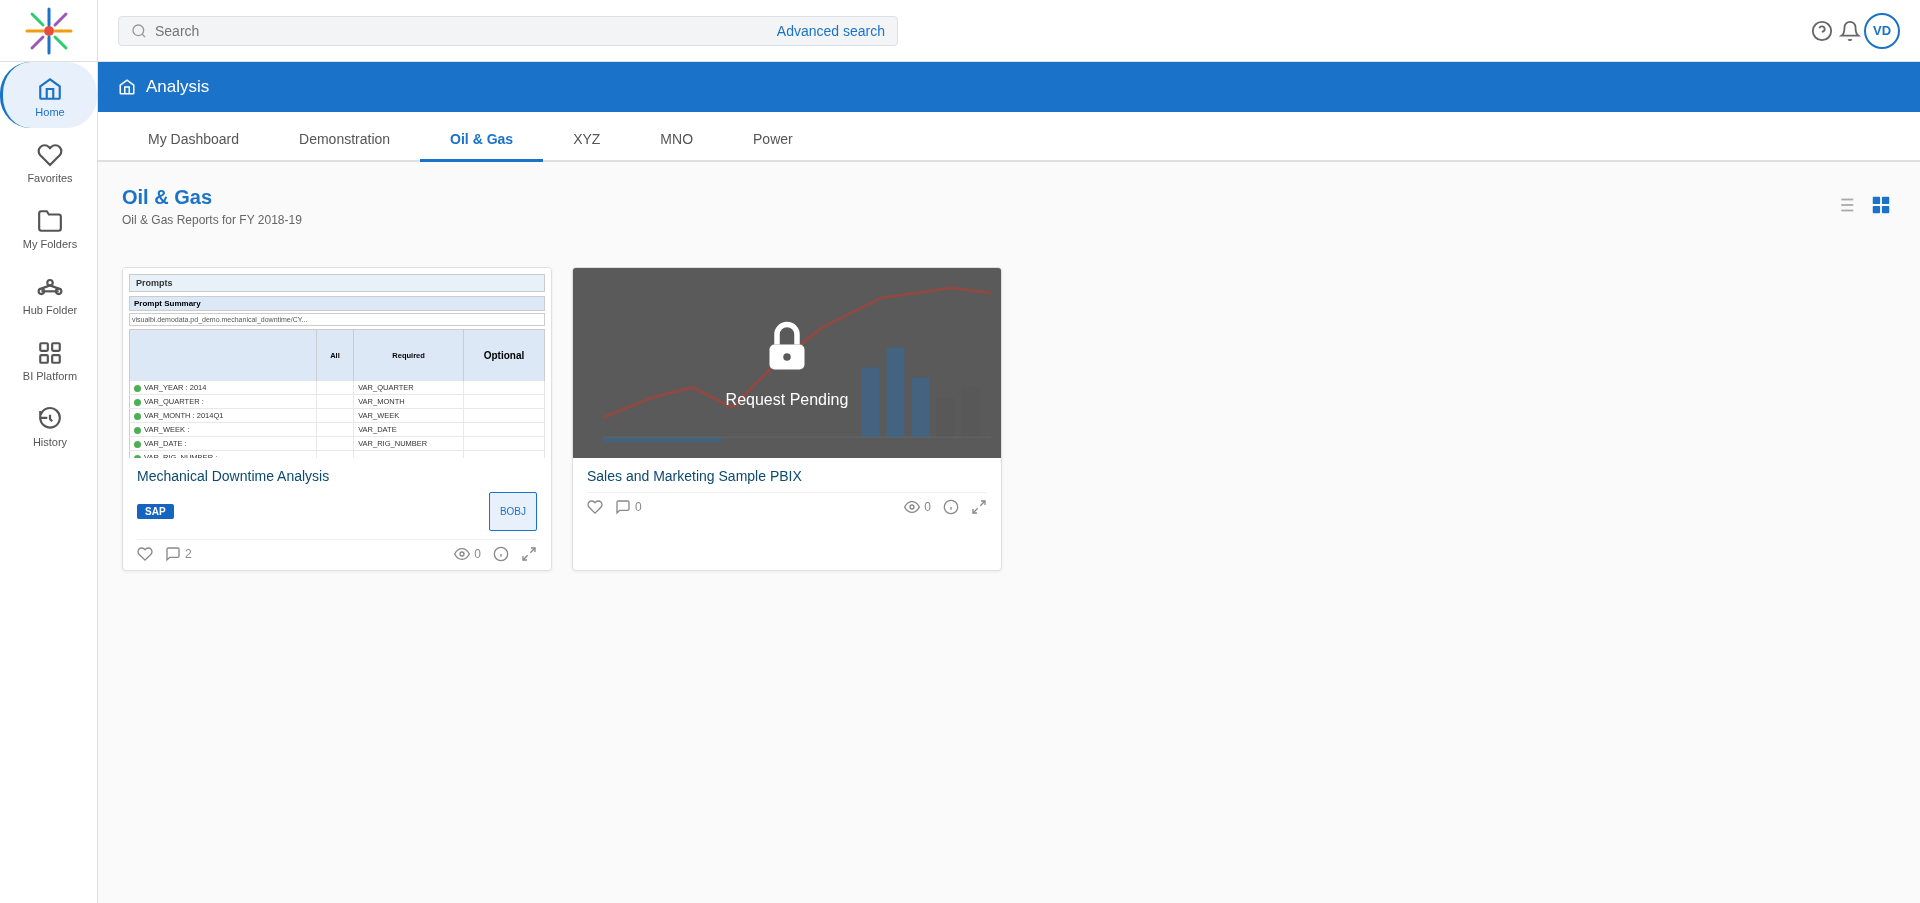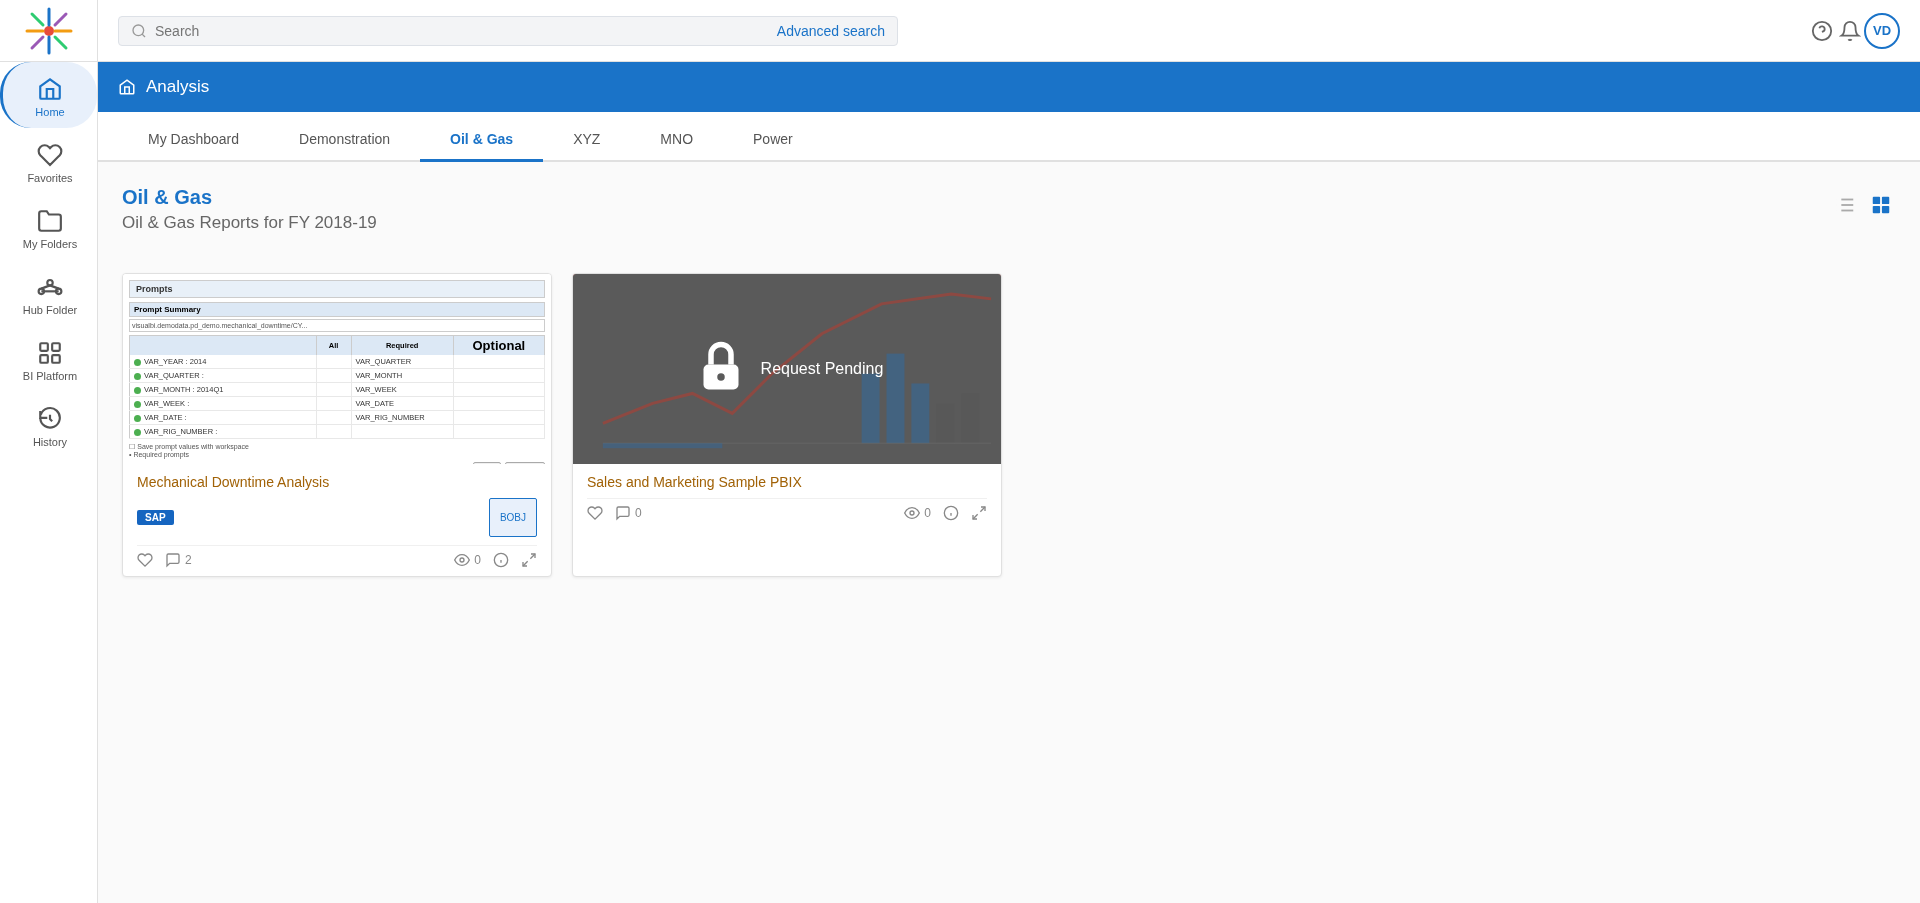--- a/index.html
+++ b/index.html
@@ -177,21 +177,21 @@
       padding: 24px 24px;
       background: #fafafa;
     }
     .section-title {
       font-size: 20px;
       color: #1a73c8;
       font-weight: 600;
       margin-bottom: 4px;
     }
     .section-subtitle {
-      font-size: 17px;
+      font-size: 12px;
       color: #666;
       margin-bottom: 20px;
     }
 
     
     .section-header {
       display: flex;
       align-items: flex-start;
       justify-content: space-between;
       margin-bottom: 20px;
@@ -316,42 +316,42 @@
     }
     .locked-bg-chart {
       position: absolute;
       top: 0; left: 0; right: 0; bottom: 0;
       opacity: 0.5;
     }
     .lock-overlay {
       position: relative;
       z-index: 2;
       display: flex;
-      flex-direction: row;
+      flex-direction: column;
       align-items: center;
       gap: 10px;
     }
     .lock-icon svg {
       width: 60px;
       height: 60px;
       color: #fff;
     }
     .request-pending-text {
       color: #fff;
       font-size: 16px;
       font-weight: 500;
     }
 
     
     .card-body {
       padding: 10px 14px 6px;
     }
     .card-title {
       font-size: 14px;
-      color: #a16207;
+      color: #0c4a6e;
       font-weight: 500;
       margin-bottom: 8px;
     }
     .card-tags {
       display: flex;
       justify-content: space-between;
       align-items: center;
       margin-bottom: 8px;
     }
     .tag-sap {
@@ -552,21 +552,21 @@
           <div class="sap-prompt">
             <div class="sap-title-bar">Prompts</div>
             <div style="font-size:8px;font-weight:bold;background:#dce8f5;padding:2px 4px;border:1px solid #ccc;margin-bottom:2px;">Prompt Summary</div>
             <div style="font-size:7px;color:#555;margin-bottom:3px;border:1px solid #ccc;padding:2px;">visualbi.demodata.pd_demo.mechanical_downtime/CY...</div>
             <table class="sap-table" style="border-collapse:collapse;">
               <thead>
                 <tr>
                   <th class="sap-left-col"></th>
                   <th style="background:#dce8f5;padding:2px 8px;font-size:7.5px;">All</th>
                   <th style="background:#dce8f5;padding:2px 8px;font-size:7.5px;">Required</th>
-                  <th style="background:#dce8f5;padding:2px 8px;font-size:13px;">Optional</th>
+                  <th style="background:#dce8f5;padding:20px 8px;font-size:10px;">Optional</th>
                 </tr>
               </thead>
               <tbody>
                 <tr>
                   <td><span class="green-dot"></span>VAR_YEAR : 2014</td>
                   <td></td>
                   <td>VAR_QUARTER</td>
                   <td></td>
                 </tr>
                 <tr>

